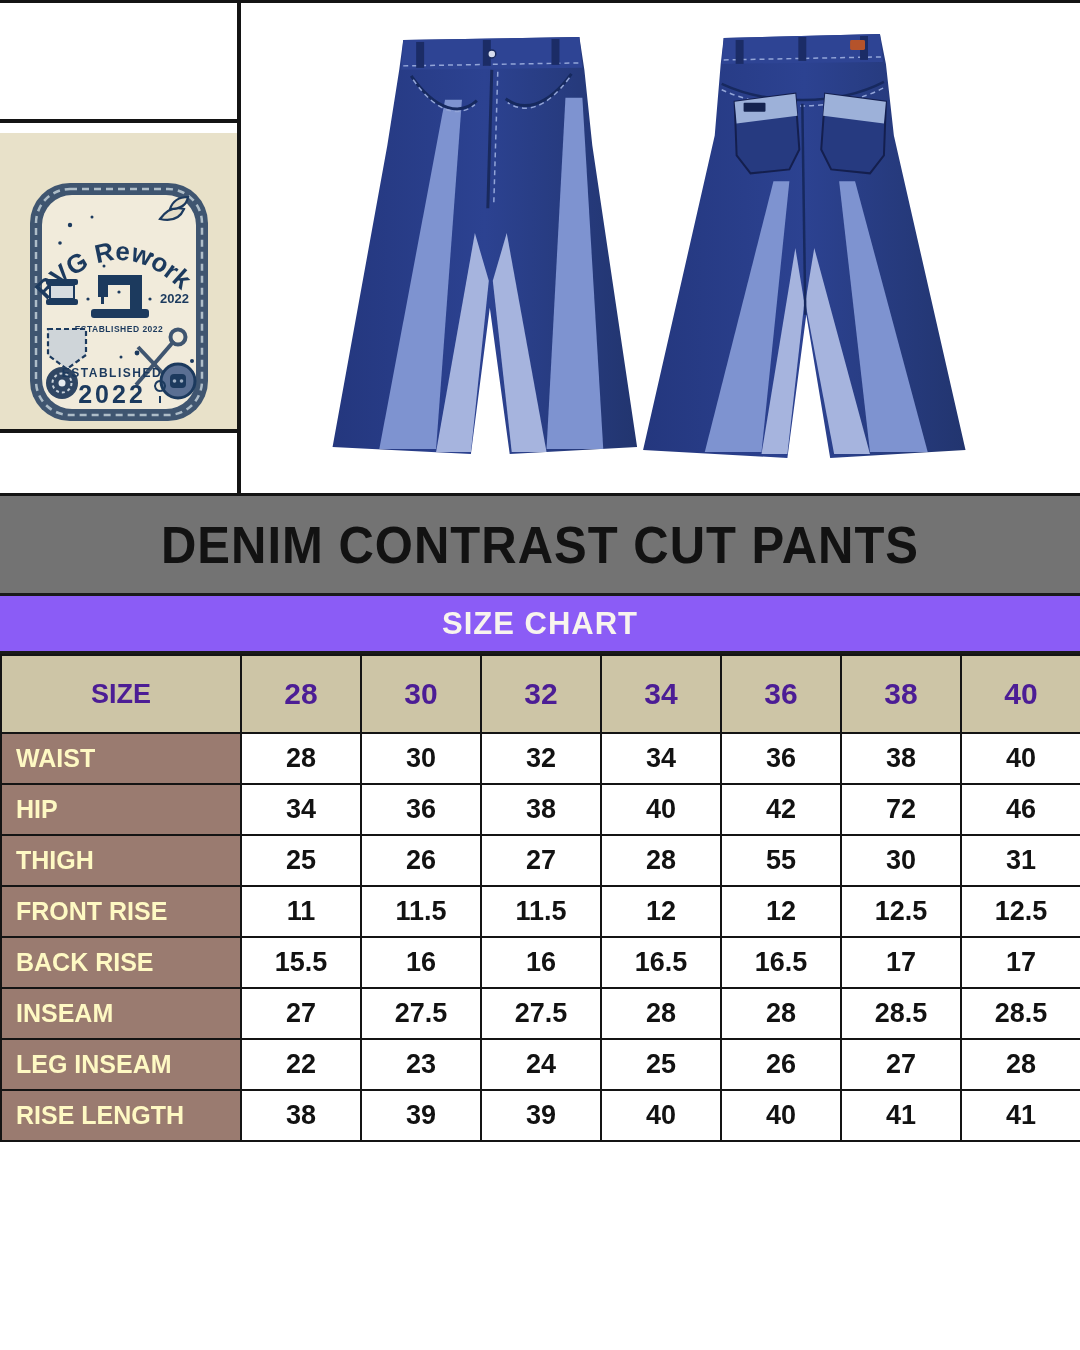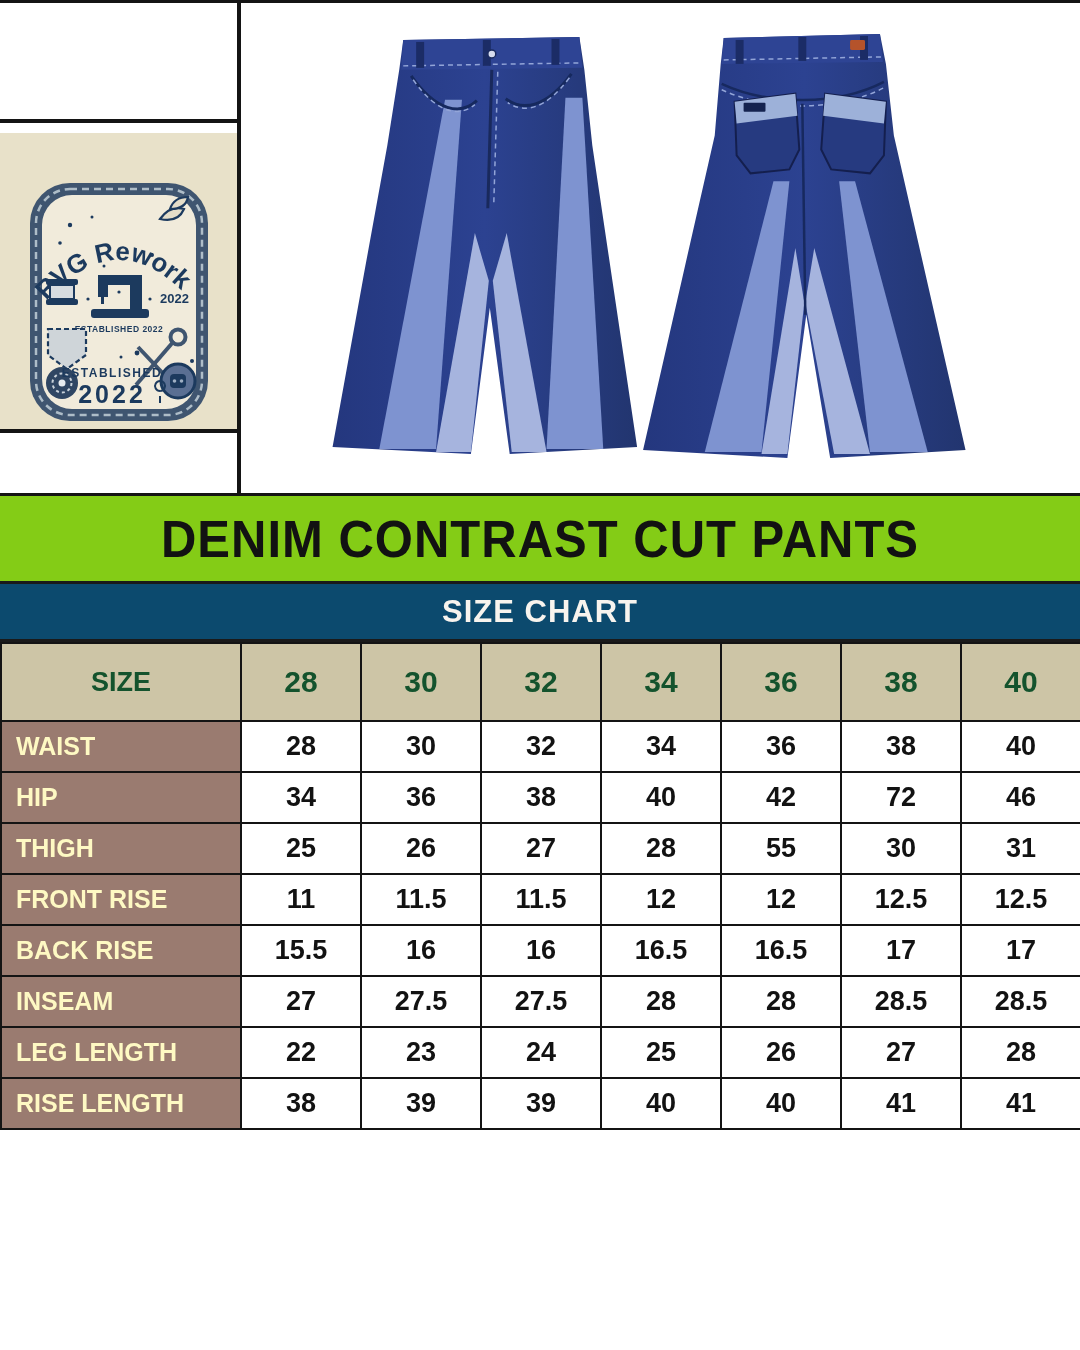--- a/index.html
+++ b/index.html
@@ -17,40 +17,40 @@
   .logo-col { width:241px; border-right:4px solid #141414; display:flex; flex-direction:column; background:#ffffff; }
   .logo-col .white-top { height:120px; border-bottom:4px solid #141414; background:#ffffff; }
   .logo-col .gap-a { height:10px; background:#ffffff; }
   .logo-panel { height:300px; background:#e8e1c9; border-bottom:4px solid #141414; }
   .logo-col .white-bottom { flex:1; background:#ffffff; }
   .photo-col { flex:1; background:#ffffff; position:relative; }
   .photo-col svg { display:block; }
 
   
   .title-bar {
-    height:88px; background:#84cc16; border-bottom:3px solid #1a1a1a;
+    height:100px; background:#737373; border-bottom:3px solid #1a1a1a;
     display:flex; align-items:center; justify-content:center;
   }
   .title-bar h1 {
     font-size:49px; font-weight:bold; color:#121212; letter-spacing:1px;
     transform:scaleY(1.04);
   }
   .sizechart-bar {
-    height:58px; background:#0c4a6e; border-bottom:3px solid #1a1a1a;
+    height:58px; background:#8b5cf6; border-bottom:3px solid #1a1a1a;
     display:flex; align-items:center; justify-content:center;
   }
   .sizechart-bar h2 { font-size:31px; font-weight:bold; color:#f8f4ee; letter-spacing:1px; }
 
   
   table.size-table { width:1080px; border-collapse:collapse; table-layout:fixed; }
   .size-table td {
     border:2px solid #141414; font-weight:bold; vertical-align:middle;
     overflow:hidden; white-space:nowrap;
   }
-  .size-table tr.hdr td { height:78px; background:#cdc5a6; color:#14532d; font-size:30px; text-align:center; }
+  .size-table tr.hdr td { height:78px; background:#cdc5a6; color:#4c1d95; font-size:30px; text-align:center; }
   .size-table tr.hdr td.first { font-size:27px; }
   .size-table tr.datarow td { height:51px; }
   .size-table td.rowlabel {
     background:#9a7b70; color:#fef9c3; font-size:25px; text-align:left; padding-left:14px;
   }
   .size-table td.val { background:#ffffff; color:#121212; font-size:27px; text-align:center; }
 
   .bottom-space { flex:1; background:#ffffff; }
 </style>
 </head>
@@ -299,21 +299,21 @@
         <td class="rowlabel">INSEAM</td>
         <td class="val">27</td>
         <td class="val">27.5</td>
         <td class="val">27.5</td>
         <td class="val">28</td>
         <td class="val">28</td>
         <td class="val">28.5</td>
         <td class="val">28.5</td>
       </tr>
       <tr class="datarow">
-        <td class="rowlabel">LEG LENGTH</td>
+        <td class="rowlabel">LEG INSEAM</td>
         <td class="val">22</td>
         <td class="val">23</td>
         <td class="val">24</td>
         <td class="val">25</td>
         <td class="val">26</td>
         <td class="val">27</td>
         <td class="val">28</td>
       </tr>
       <tr class="datarow">
         <td class="rowlabel">RISE LENGTH</td>

